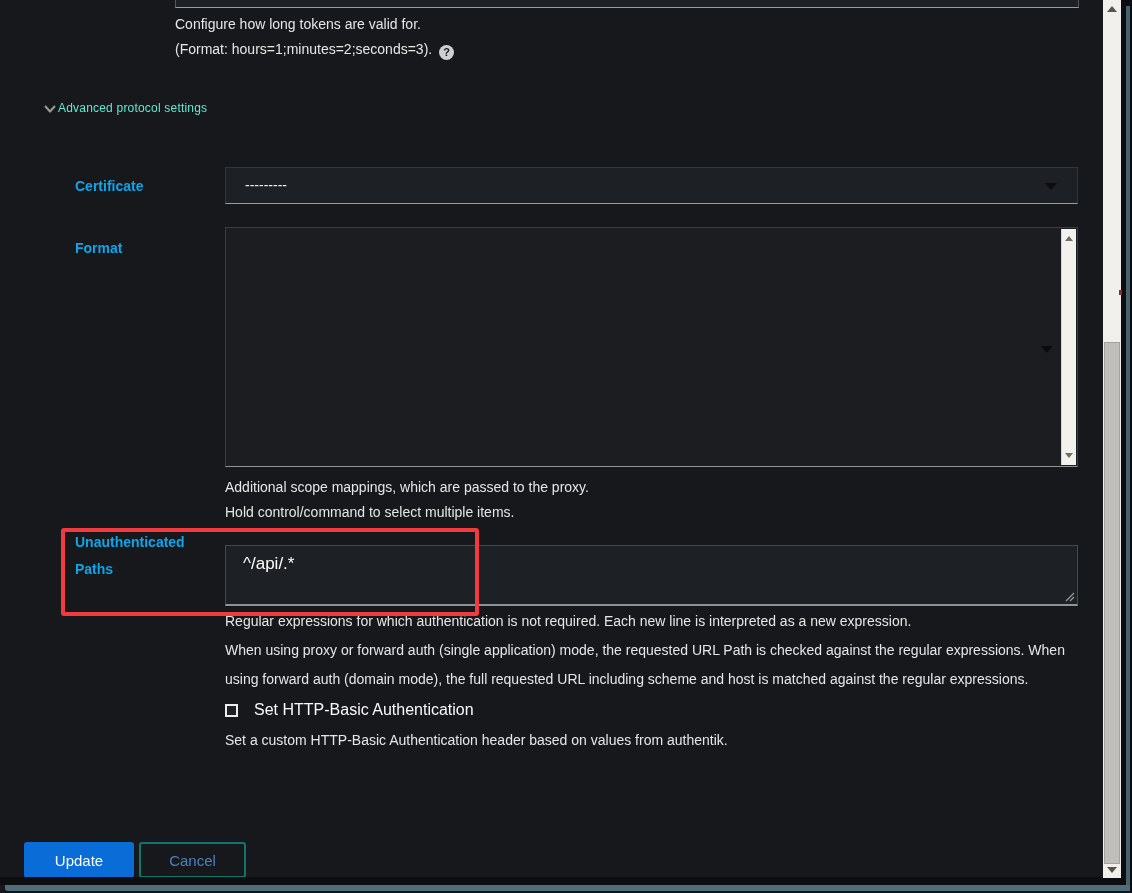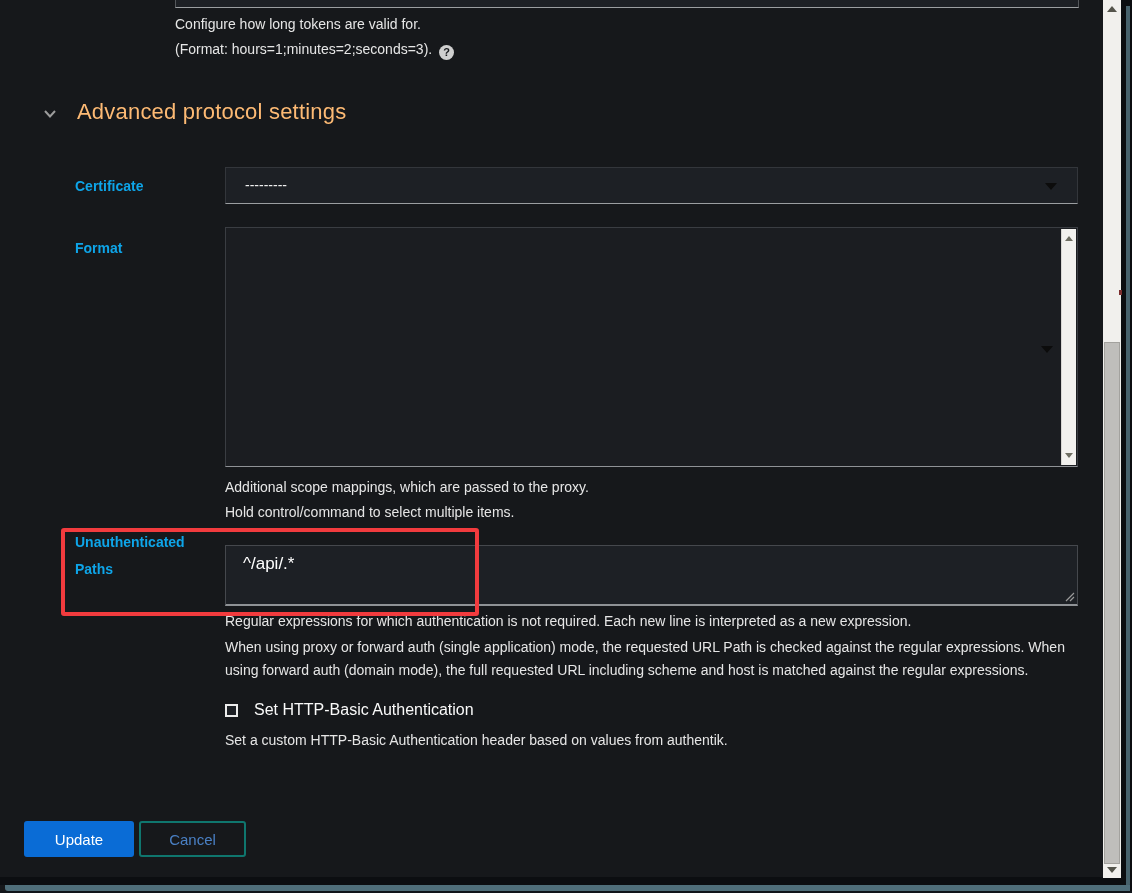--- a/index.html
+++ b/index.html
@@ -27,21 +27,21 @@
   .cfg-line2 { left:175px; top:39px; }
   .help-icon {
     display:inline-block; width:15px; height:15px; border-radius:50%;
     background:#cfcfcf; color:#15171a; font-weight:bold; font-size:11px;
     line-height:15px; text-align:center; margin-left:7px; vertical-align:-2px;
   }
 
   
   .section-head { left:43px; top:99px; display:flex; align-items:center; }
   .chevron { width:14px; height:14px; margin-top:3px; }
-  .section-title { margin-left:20px; font-size:22px; color:#fdba74; letter-spacing:.2px; }
+  .section-title { margin-left:1px; font-size:12px; color:#5eead4; letter-spacing:.2px; }
 
   
   .form-label { font-size:14px; font-weight:bold; color:#0ea5e9; }
   .lbl-cert   { left:75px; top:178px; }
   .lbl-scopes { left:75px; top:240px; }
   .lbl-unauth { left:75px; top:529px; width:142px; line-height:27px; }
 
   
   .select-box {
     left:225px; top:167px; width:853px; height:37px;
@@ -93,33 +93,33 @@
   .annotation-box {
     left:61px; top:528px; width:418px; height:88px;
     border:4px solid #f23b3e; border-radius:3px;
     pointer-events:none; z-index:20; background:transparent;
   }
   .annotation-marker {
     left:1119px; top:290px; width:3px; height:5px; background:#7c2e2e; z-index:6;
   }
 
   .help-unauth1 { left:225px; top:611px; }
-  .help-unauth2 { left:225px; top:636px; width:856px; line-height:23px; }
+  .help-unauth2 { left:225px; top:636px; width:856px; line-height:29px; }
 
   
   .basic-auth-row { left:225px; top:701px; display:flex; align-items:center; }
   .checkbox {
     width:13px; height:13px; border:2px solid #ececec; background:#1d2025;
     display:inline-block; cursor:pointer; flex:0 0 auto;
   }
   .basic-auth-label { margin-left:16px; font-size:16px; color:#fafafa; }
   .help-basic { left:225px; top:730px; }
 
   
-  .btn-row { left:24px; top:821px; display:flex; gap:5px; }
+  .btn-row { left:24px; top:842px; display:flex; gap:5px; }
   .btn { font-family:"Liberation Sans", sans-serif; font-size:15px; border-radius:3px; cursor:pointer; height:36px; }
   .btn-primary {
     width:110px; background:#0a6cd6; color:#ffffff; border:none;
   }
   .btn-secondary {
     width:107px; background:transparent; color:#4a80c5;
     border:2px solid #0f766e;
   }
 
   

